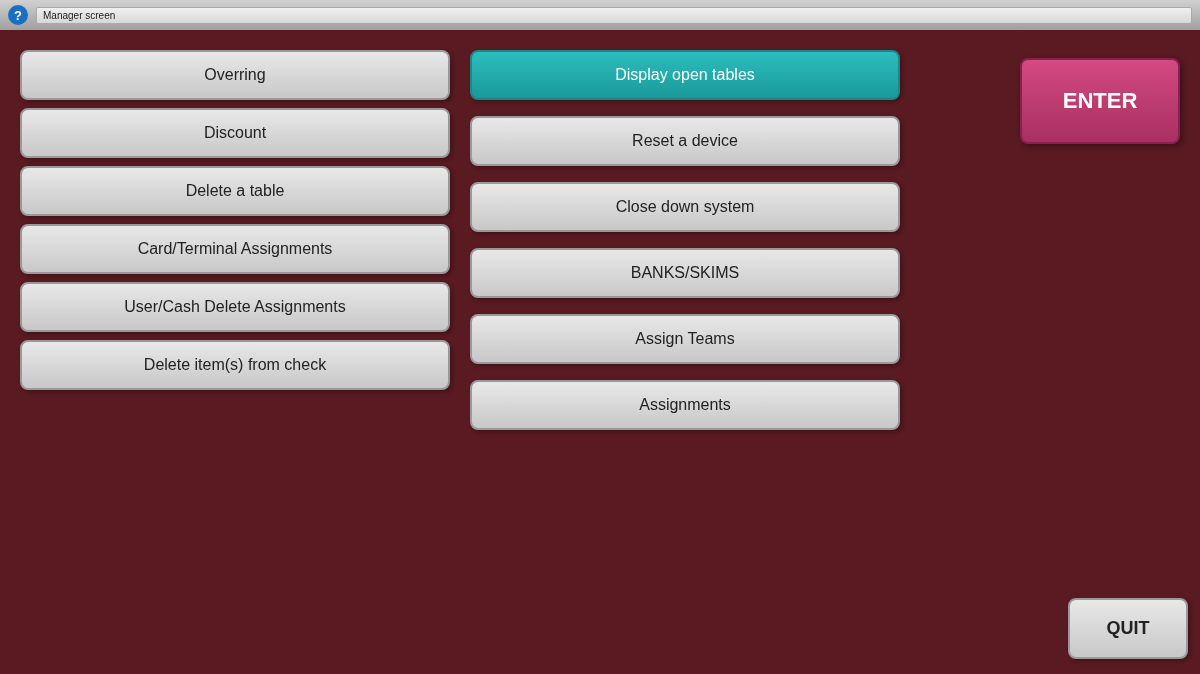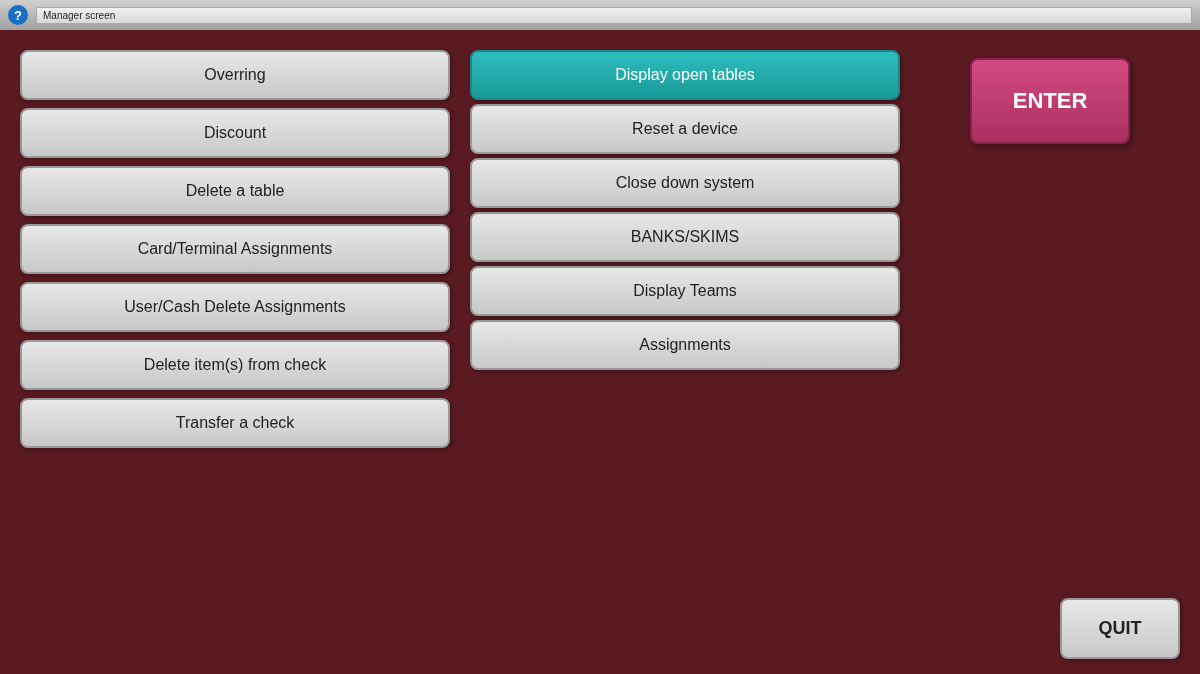--- a/index.html
+++ b/index.html
@@ -59,30 +59,30 @@
     .left-column {
       display: flex;
       flex-direction: column;
       gap: 8px;
       flex: 0 0 430px;
     }
 
     .right-column {
       display: flex;
       flex-direction: column;
-      gap: 4px;
+      gap: 16px;
       flex: 0 0 430px;
     }
 
     .action-column {
       display: flex;
       flex-direction: column;
       gap: 10px;
       flex: 1;
-      align-items: center;
+      align-items: flex-end;
       padding-top: 8px;
     }
 
     .menu-btn {
       width: 100%;
       padding: 14px 10px;
       background: linear-gradient(to bottom, #e8e8e8, #c8c8c8);
       border: 2px solid #999;
       border-radius: 8px;
       font-size: 16px;
@@ -109,21 +109,21 @@
       font-weight: bold;
       color: white;
       cursor: pointer;
       text-align: center;
       box-shadow: 2px 2px 6px rgba(0,0,0,0.4);
     }
 
     .quit-btn {
       position: absolute;
       bottom: 15px;
-      right: 20px;
+      right: 12px;
       width: 120px;
       padding: 18px 10px;
       background: linear-gradient(to bottom, #e8e8e8, #c8c8c8);
       border: 2px solid #999;
       border-radius: 8px;
       font-size: 18px;
       font-weight: bold;
       color: #222;
       cursor: pointer;
       text-align: center;
@@ -141,30 +141,29 @@
 <div class="main-content">
 
   <div class="left-column">
 
   <button class="menu-btn">Overring</button>
       <button class="menu-btn">Discount</button>
       <button class="menu-btn">Delete a table</button>
       <button class="menu-btn">Card/Terminal Assignments</button>
       <button class="menu-btn">User/Cash Delete Assignments</button>
       <button class="menu-btn">Delete item(s) from check</button>
-      <button class="menu-btn">Transfer a check</button>
     </div>
 
   <div class="right-column">
 
   <button class="menu-btn active">Display open tables</button>
       <button class="menu-btn">Reset a device</button>
       <button class="menu-btn">Close down system</button>
       <button class="menu-btn">BANKS/SKIMS</button>
-      <button class="menu-btn">Display Teams</button>
+      <button class="menu-btn">Assign Teams</button>
       <button class="menu-btn">Assignments</button>
     </div>
 
   <div class="action-column">
     <button class="enter-btn">ENTER</button>
   </div>
 
 </div>
 
 <button class="quit-btn">QUIT</button>

